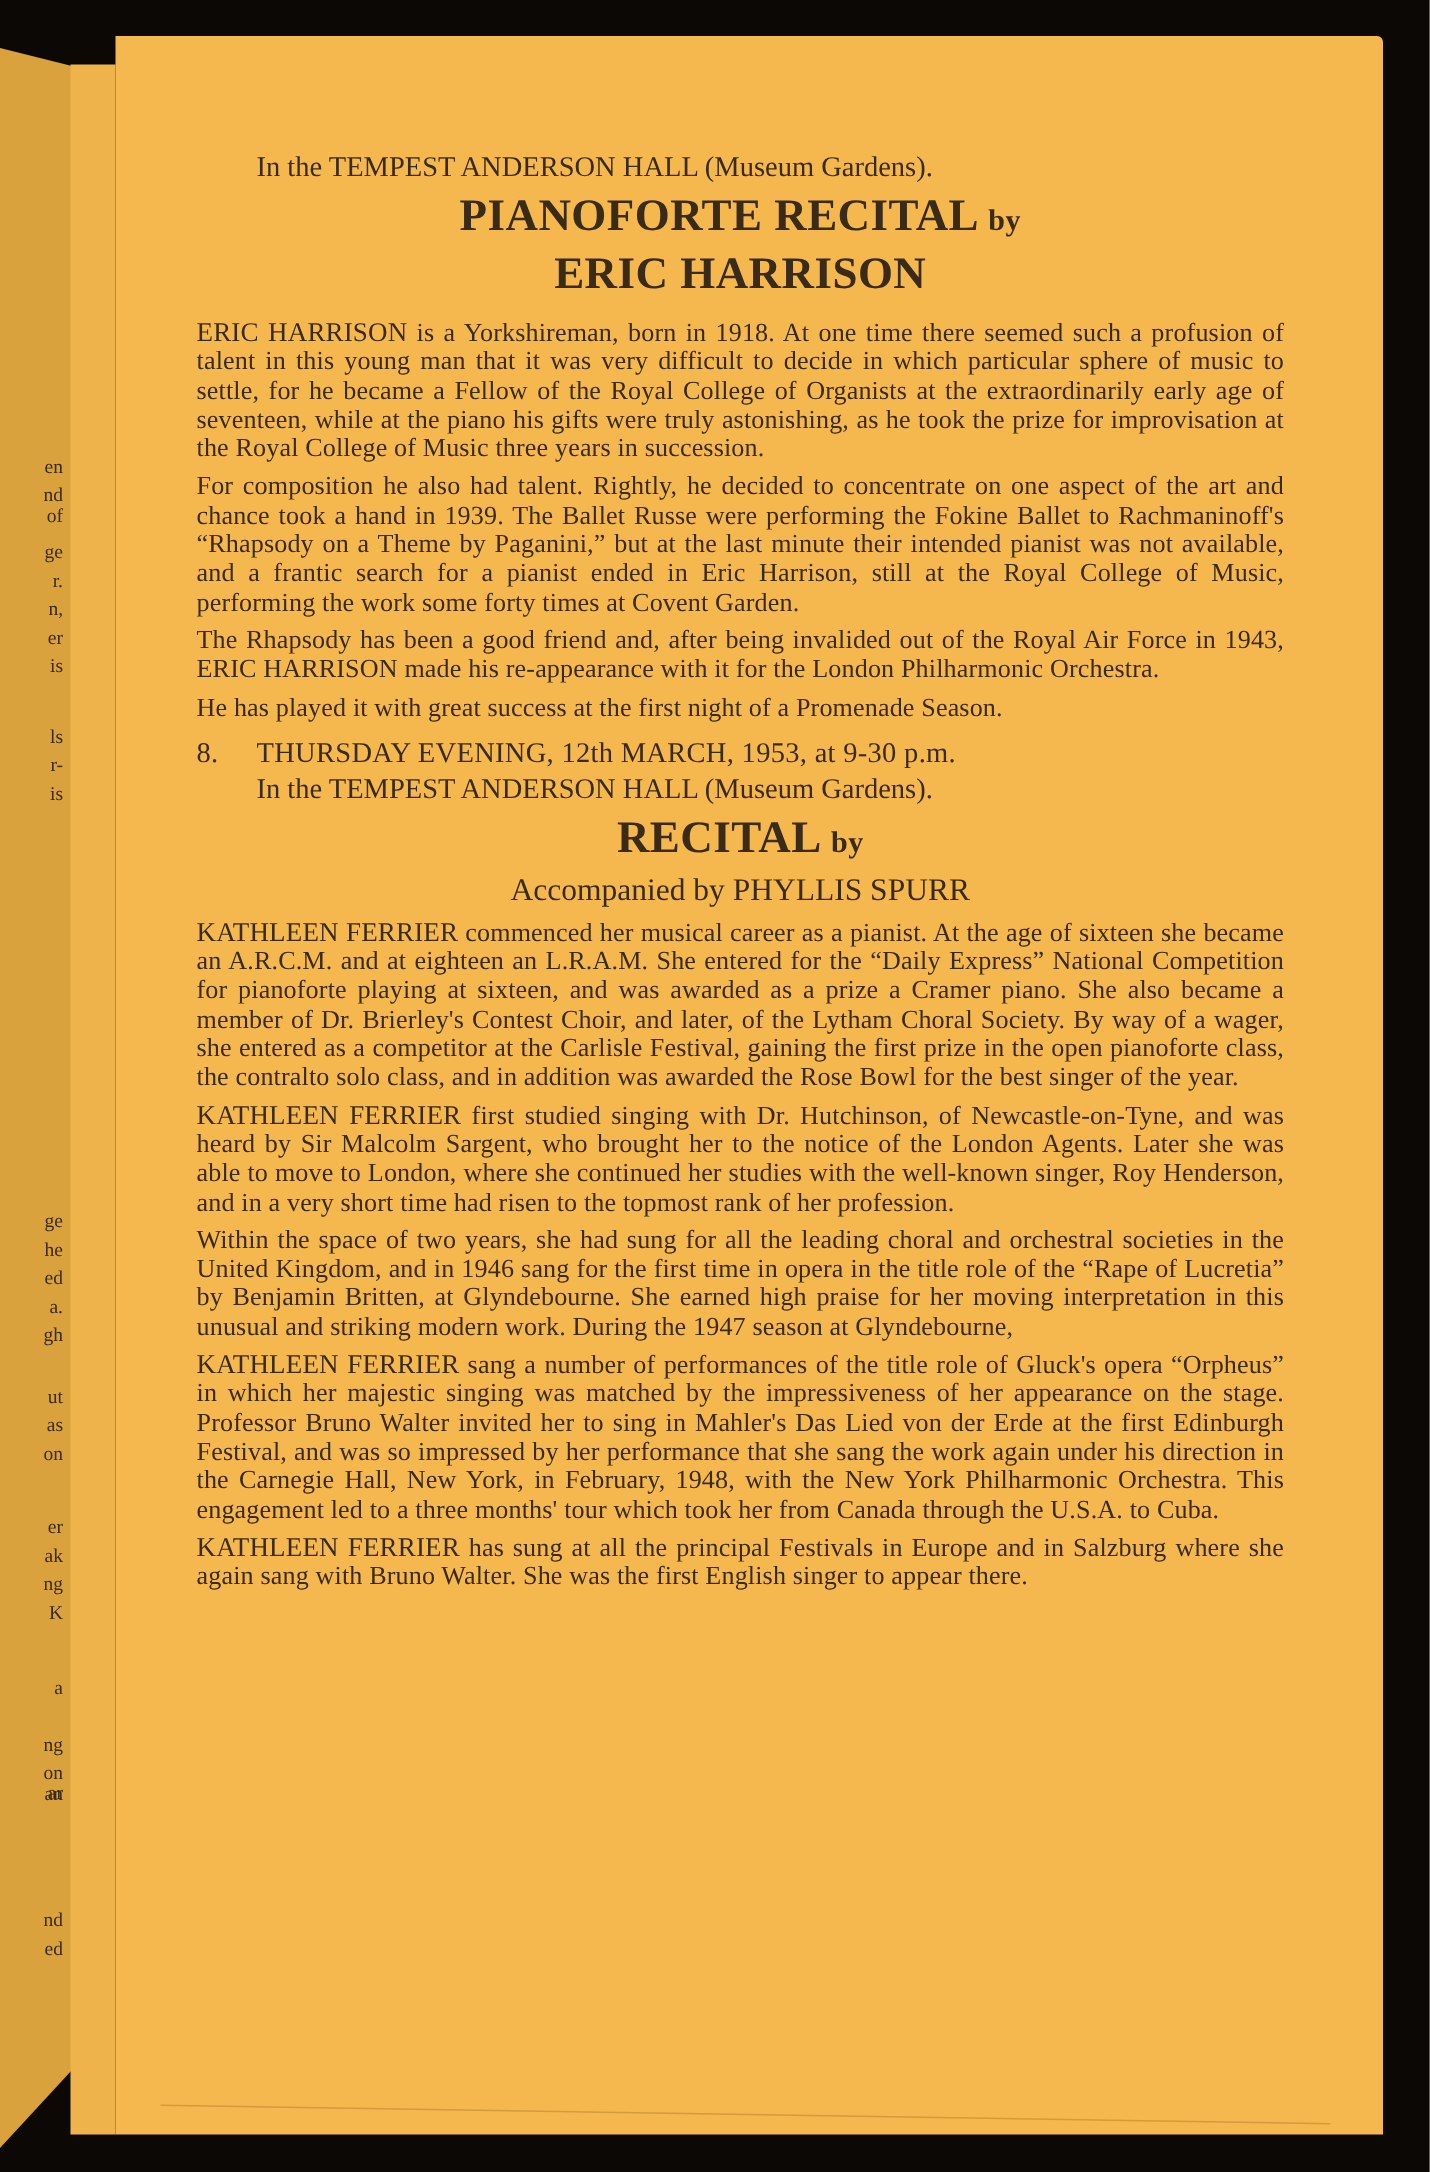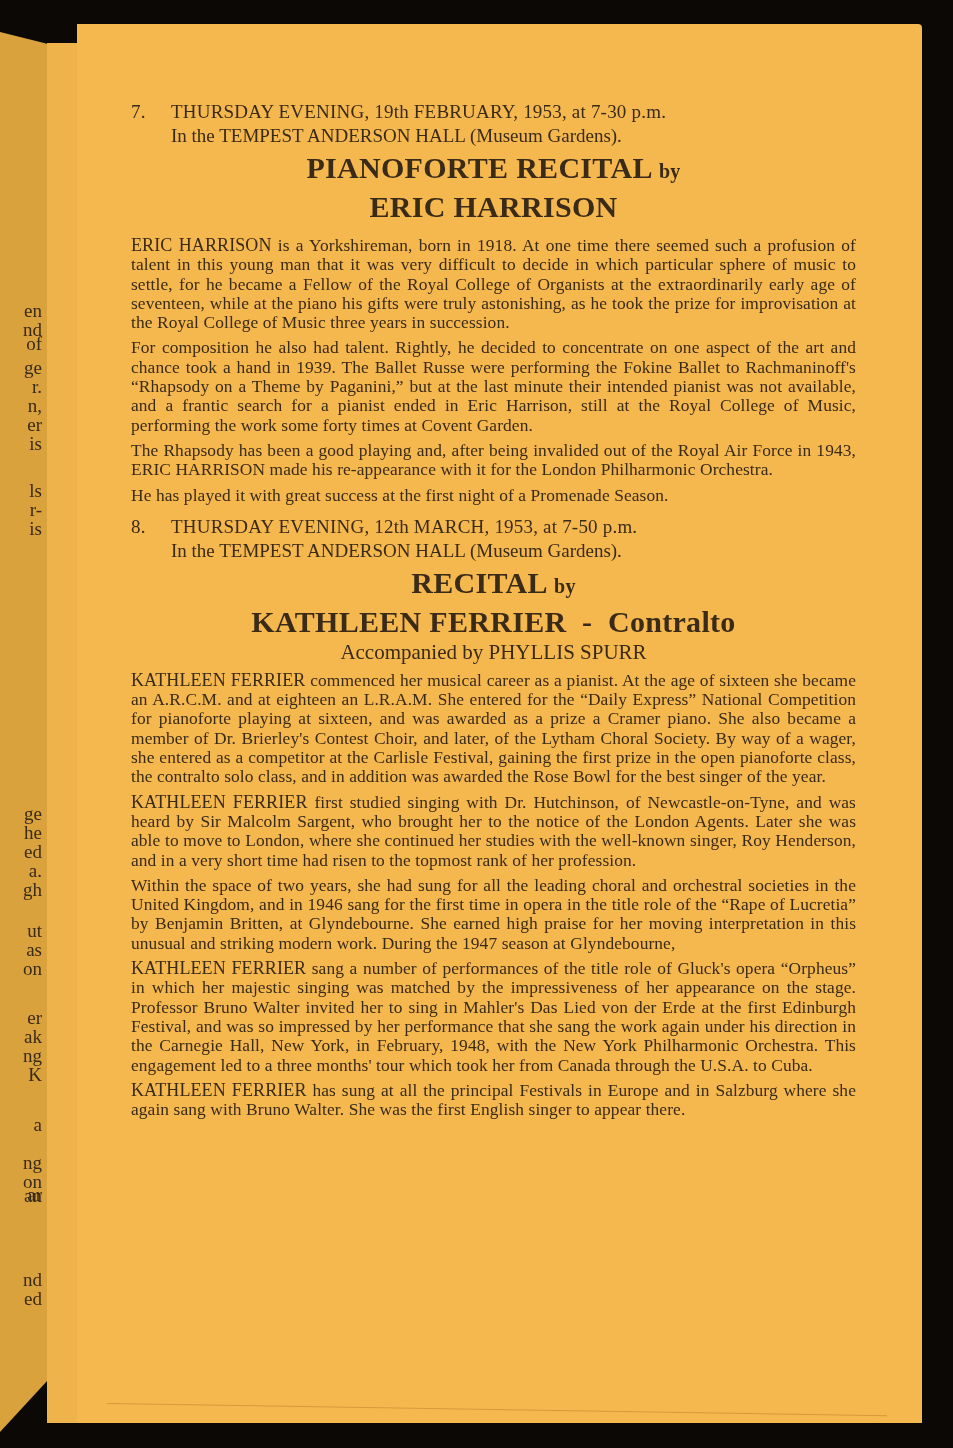--- a/index.html
+++ b/index.html
@@ -9,21 +9,21 @@
       font-family: "Liberation Serif", "DejaVu Serif", serif;
       color: #3a2a18;
     }
     .left-page {
       position: absolute; left: 0; top: 32px; width: 48px; height: 1400px;
       background: #d9a23c;
       clip-path: polygon(0 0, 100% 12px, 100% 1348px, 0 100%);
       overflow: hidden;
     }
     .left-page .frag {
-      position: absolute; right: 6px; font-size: 19px; color: #3a2a18;
+      position: absolute; right: 6px; font-size: 13px; color: #3a2a18;
       line-height: 14px; text-align: right;
     }
     .gutter {
       position: absolute; left: 47px; top: 43px; width: 30px; height: 1380px;
       background: #efb34c;
     }
     .page {
       position: absolute; left: 77px; top: 24px; width: 845px; height: 1399px;
       background: #f5b84f;
       border-top-right-radius: 4px;
@@ -90,37 +90,35 @@
     <span class="frag" style="top: 1157px;">an</span>
     <span class="frag" style="top: 1241px;">nd</span>
     <span class="frag" style="top: 1260px;">ed</span>
   </div>
 <div class="gutter"></div>
 
 <div class="page">
   <div class="content">
 
     <section>
-      <p class="event-line"><span class="num">7.</span><span>THURSDAY EVENING, 19th FEBRUARY, 1953, at 7-30 p.m.</span></p>
       <p class="venue-line">In the TEMPEST ANDERSON HALL (Museum Gardens).</p>
       <h1 class="title"><span>PIANOFORTE RECITAL</span> <span class="by">by</span></h1>
       <h1 class="title" style="margin-bottom:12px;">ERIC HARRISON</h1>
       <div id="event0-paras">
           <p class="para"><span class="caps">ERIC HARRISON</span><span> is a Yorkshireman, born in 1918.  At one time there seemed such a profusion of talent in this young man that it was very difficult to decide in which particular sphere of music to settle, for he became a Fellow of the Royal College of Organists at the extraordinarily early age of seventeen, while at the piano his gifts were truly astonishing, as he took the prize for improvisation at the Royal College of Music three years in succession.</span></p>
           <p class="para"><span>For composition he also had talent.  Rightly, he decided to concentrate on one aspect of the art and chance took a hand in 1939.  The Ballet Russe were performing the Fokine Ballet to Rachmaninoff's “Rhapsody on a Theme by Paganini,” but at the last minute their intended pianist was not available, and a frantic search for a pianist ended in Eric Harrison, still at the Royal College of Music, performing the work some forty times at Covent Garden.</span></p>
-          <p class="para"><span>The Rhapsody has been a good playing and, after being invalided out of the Royal Air Force in 1943, ERIC HARRISON made his re-appearance with it for the London Philharmonic Orchestra.</span></p>
+          <p class="para"><span>The Rhapsody has been a good friend and, after being invalided out of the Royal Air Force in 1943, ERIC HARRISON made his re-appearance with it for the London Philharmonic Orchestra.</span></p>
           <p class="para"><span>He has played it with great success at the first night of a Promenade Season.</span></p>
         </div>
     </section>
 
     <section style="margin-top:10px;">
-      <p class="event-line"><span class="num">8.</span><span>THURSDAY EVENING, 12th MARCH, 1953, at 7-50 p.m.</span></p>
+      <p class="event-line"><span class="num">8.</span><span>THURSDAY EVENING, 12th MARCH, 1953, at 9-30 p.m.</span></p>
       <p class="venue-line">In the TEMPEST ANDERSON HALL (Museum Gardens).</p>
       <h1 class="title"><span>RECITAL</span> <span class="by">by</span></h1>
-      <h1 class="title" style="white-space:pre;">KATHLEEN FERRIER  -  Contralto</h1>
       <p class="subtitle">Accompanied by PHYLLIS SPURR</p>
       <div id="event1-paras">
           <p class="para"><span class="caps">KATHLEEN FERRIER</span><span> commenced her musical career as a pianist.  At the age of sixteen she became an A.R.C.M. and at eighteen an L.R.A.M.  She entered for the “Daily Express” National Competition for pianoforte playing at sixteen, and was awarded as a prize a Cramer piano.  She also became a member of Dr. Brierley's Contest Choir, and later, of the Lytham Choral Society.  By way of a wager, she entered as a competitor at the Carlisle Festival, gaining the first prize in the open pianoforte class, the contralto solo class, and in addition was awarded the Rose Bowl for the best singer of the year.</span></p>
           <p class="para"><span class="caps">KATHLEEN FERRIER</span><span> first studied singing with Dr. Hutchinson, of Newcastle-on-Tyne, and was heard by Sir Malcolm Sargent, who brought her to the notice of the London Agents.  Later she was able to move to London, where she continued her studies with the well-known singer, Roy Henderson, and in a very short time had risen to the topmost rank of her profession.</span></p>
           <p class="para"><span>Within the space of two years, she had sung for all the leading choral and orchestral societies in the United Kingdom, and in 1946 sang for the first time in opera in the title role of the “Rape of Lucretia” by Benjamin Britten, at Glyndebourne.  She earned high praise for her moving interpretation in this unusual and striking modern work.  During the 1947 season at Glyndebourne,</span></p>
           <p class="para"><span class="caps">KATHLEEN FERRIER</span><span> sang a number of performances of the title role of Gluck's opera “Orpheus” in which her majestic singing was matched by the impressiveness of her appearance on the stage.  Professor Bruno Walter invited her to sing in Mahler's Das Lied von der Erde at the first Edinburgh Festival, and was so impressed by her performance that she sang the work again under his direction in the Carnegie Hall, New York, in February, 1948, with the New York Philharmonic Orchestra.  This engagement led to a three months' tour which took her from Canada through the U.S.A. to Cuba.</span></p>
           <p class="para"><span class="caps">KATHLEEN FERRIER</span><span> has sung at all the principal Festivals in Europe and in Salzburg where she again sang with Bruno Walter.  She was the first English singer to appear there.</span></p>
         </div>
     </section>
 

